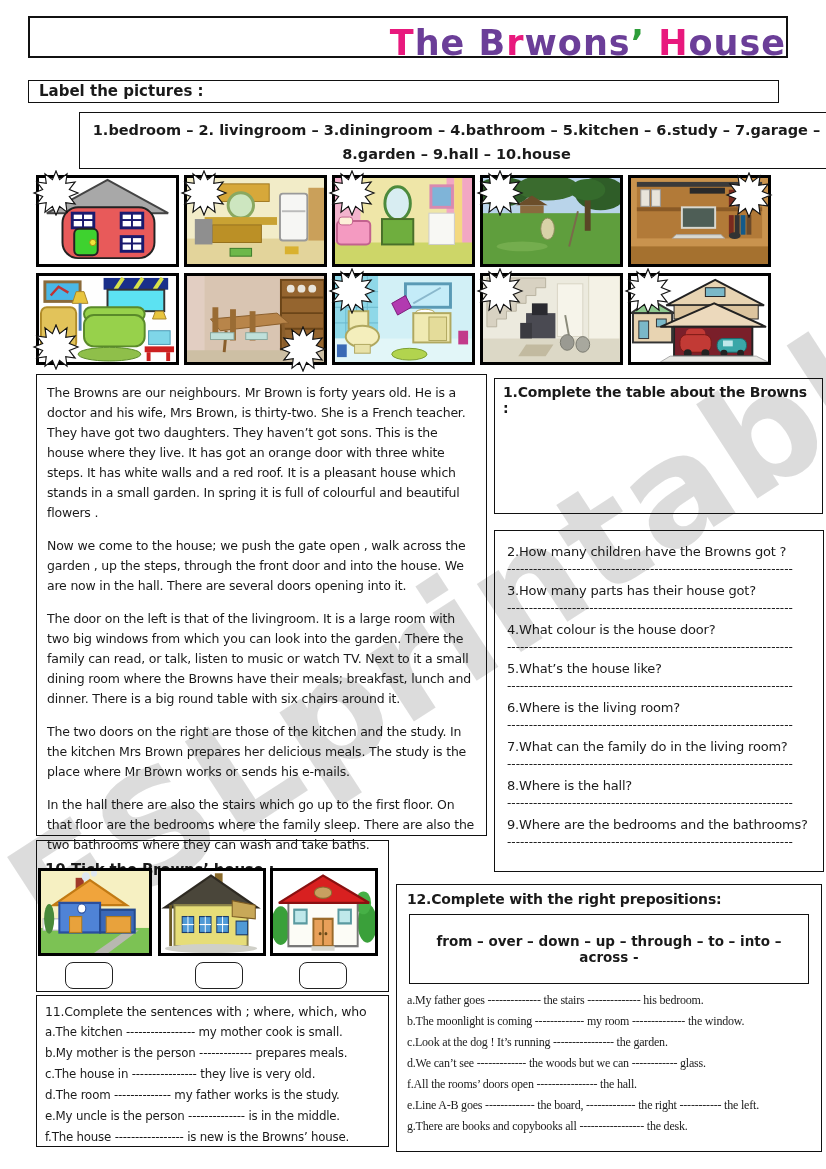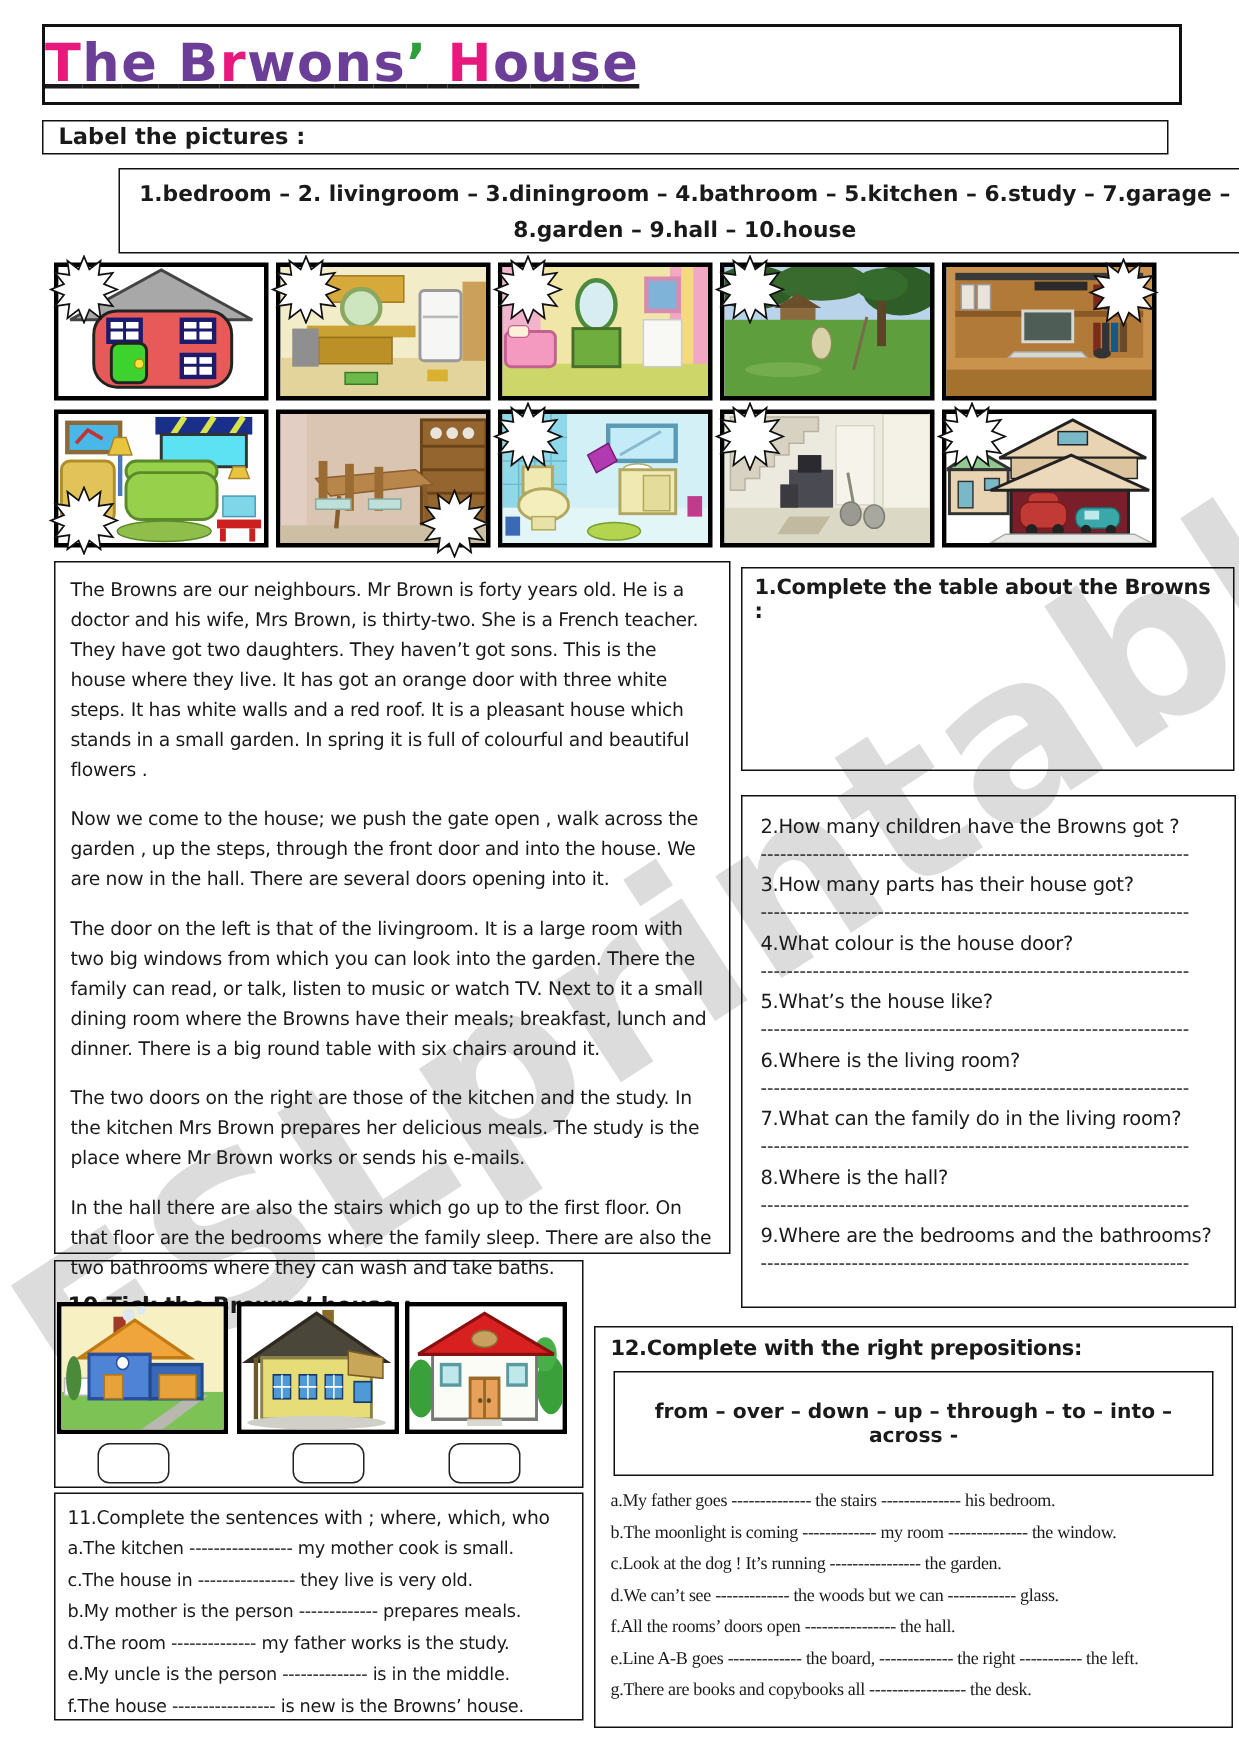--- a/index.html
+++ b/index.html
@@ -2,21 +2,21 @@
 <html><head>
 <meta charset="utf-8">
 <style>
   html,body{margin:0;padding:0;background:#fff;}
   .page{position:relative;width:826px;height:1169px;background:#fff;overflow:hidden;
         font-family:"DejaVu Sans",sans-serif;color:#1a1a1a;}
   .watermark{position:absolute;left:-20px;top:840px;transform:rotate(-33deg);transform-origin:0 0;
         font-size:148px;font-weight:bold;color:#8f8f8f;opacity:.30;letter-spacing:2px;
         white-space:nowrap;z-index:0;pointer-events:none;}
   .box{position:absolute;border:1.5px solid #111;box-sizing:border-box;background:transparent;z-index:1;}
-  .title-box{left:28px;top:16px;width:760px;height:54px;border-width:2px;text-align:left;text-decoration:underline;}
+  .title-box{left:28px;top:16px;width:760px;height:42px;border-width:2px;text-align:right;}
   .title{font-size:35px;font-weight:bold;line-height:50px;letter-spacing:1px;}
   .label-box{left:28px;top:80px;width:751px;height:23px;}
   .label-box span{font-size:15px;font-weight:bold;padding-left:10px;line-height:20px;display:inline-block;}
   .wordbank{left:36px;top:112px;width:755px;height:57px;text-align:center;font-weight:bold;font-size:14.5px;padding-top:5px;margin-left:43px;}
   .wordbank div{line-height:24px;}
   .grid{position:absolute;left:36px;top:175px;z-index:1;display:grid;
         grid-template-columns:repeat(5,143px);grid-auto-rows:92px;column-gap:5px;row-gap:6px;}
   .cell{border:3px solid #000;box-sizing:border-box;position:relative;background:#fff;}
   .cell > svg.art{position:absolute;left:0;top:0;width:100%;height:100%;}
   svg.burst{position:absolute;width:50px;height:46px;z-index:2;}
@@ -406,22 +406,22 @@
     </div>
 
     <div class="cbx" style="left:28px;"></div>
     <div class="cbx" style="left:158px;"></div>
     <div class="cbx" style="left:262px;"></div>
   </div>
 
   <div class="box s11">
     <div class="line" style="font-size:12.5px;">11.Complete the sentences with ; where, which, who</div>
     <div class="line">a.The kitchen ----------------- my mother cook is small.</div>
+    <div class="line">b.My mother is the person ------------- prepares meals.</div>
     <div class="line">c.The house in ---------------- they live is very old.</div>
-    <div class="line">b.My mother is the person ------------- prepares meals.</div>
     <div class="line">d.The room -------------- my father works is the study.</div>
     <div class="line">e.My uncle is the person -------------- is in the middle.</div>
     <div class="line">f.The house ----------------- is new is the Browns’ house.</div>
   </div>
 
   <div class="box s12">
     <div class="sec-h">12.Complete with the right prepositions:</div>
     <div class="bank">from – over – down – up – through – to – into – across -</div>
     <div class="line">a.My father goes -------------- the stairs -------------- his bedroom.</div>
     <div class="line">b.The moonlight is coming ------------- my room -------------- the window.</div>

